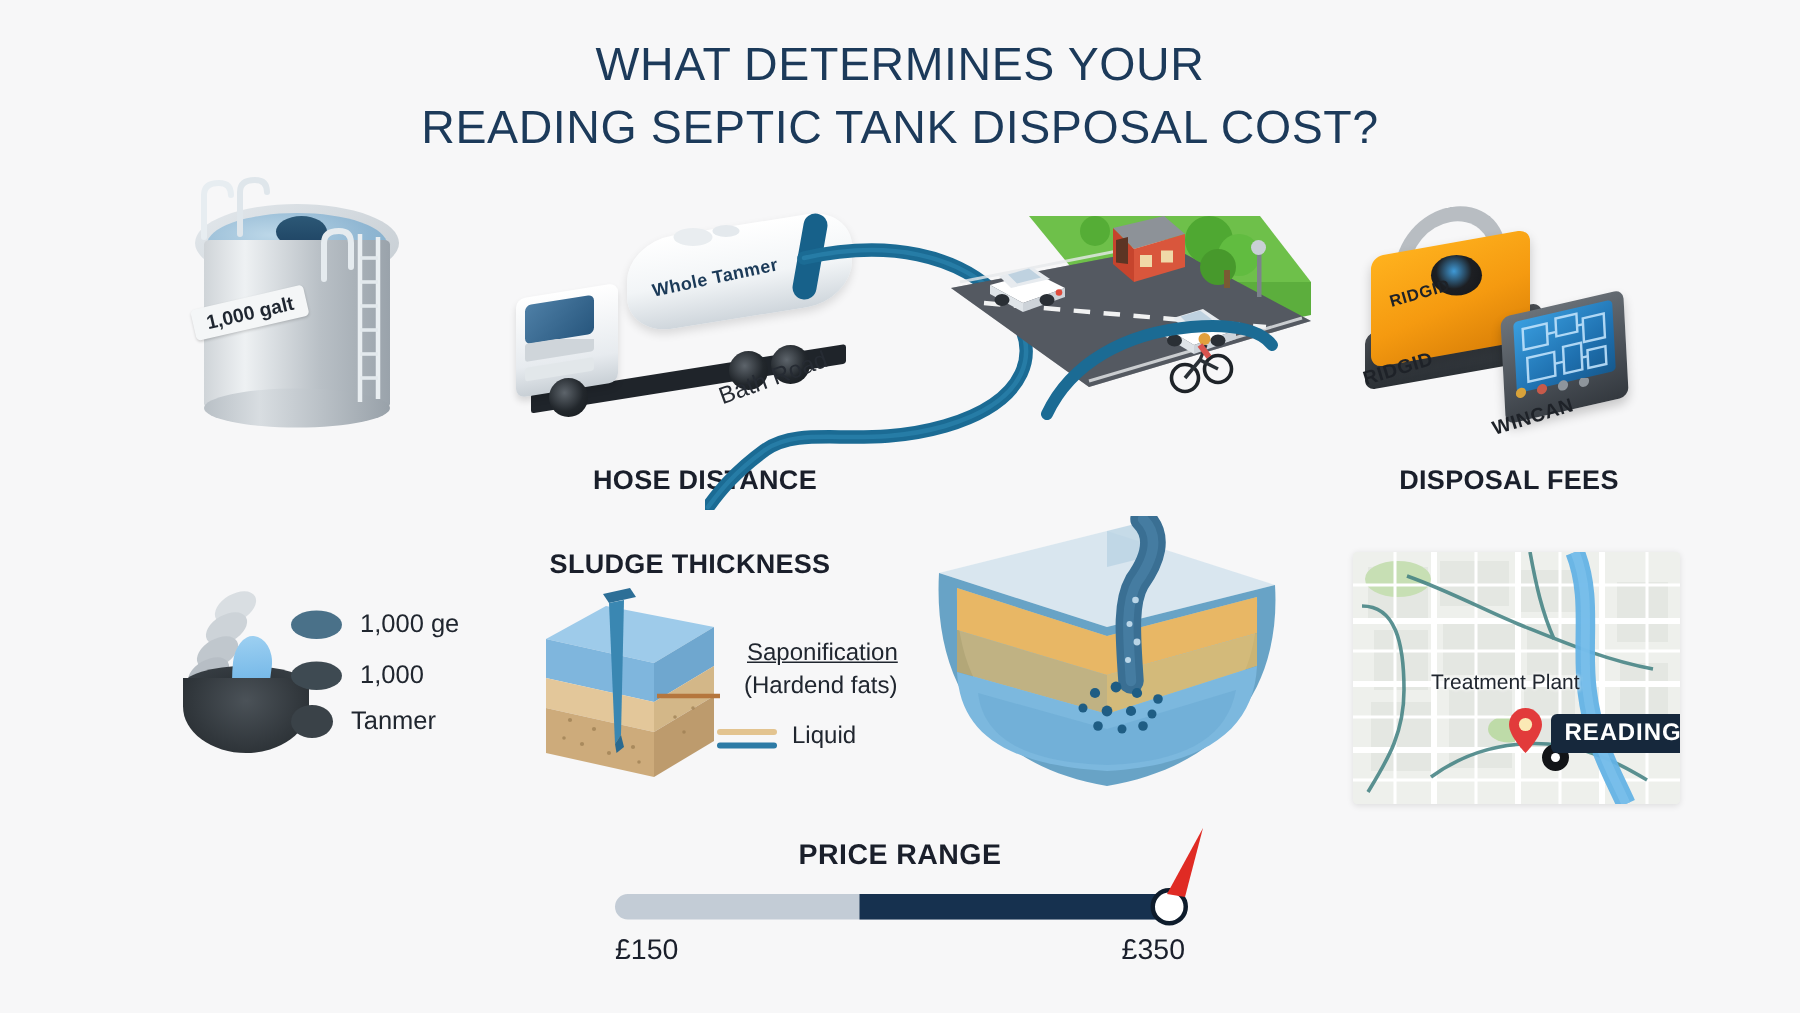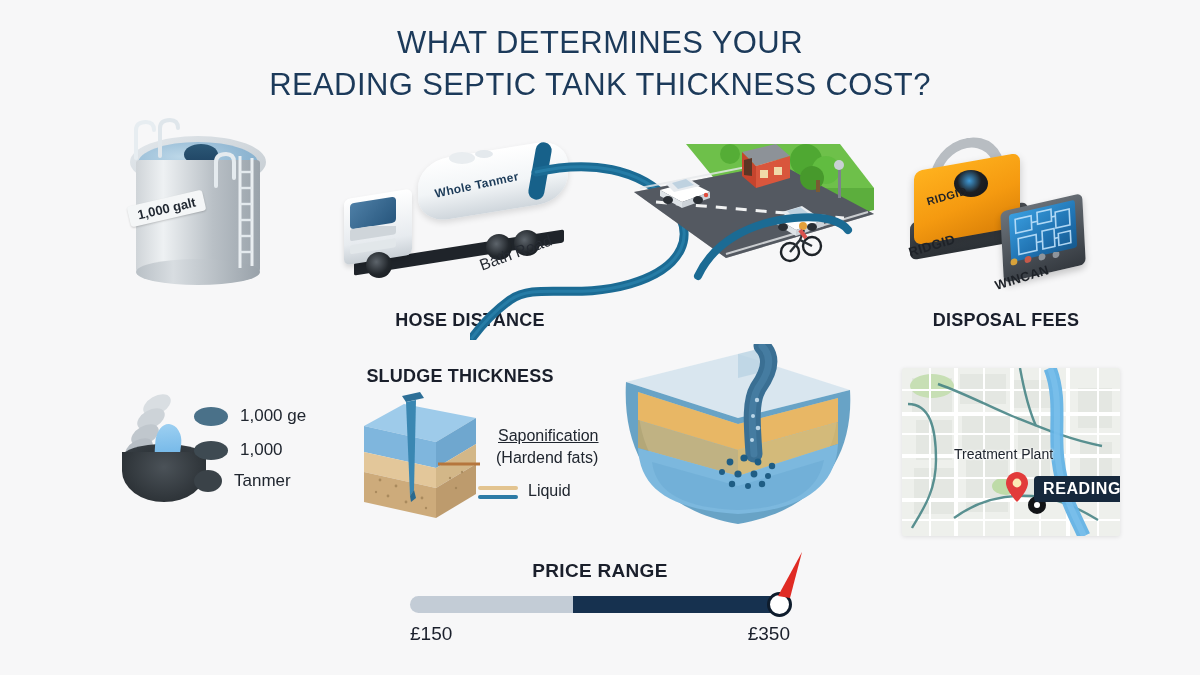--- a/index.html
+++ b/index.html
@@ -269,21 +269,21 @@
     font-size:19px; font-weight:normal; color:#1a1f2b;
   }
 </style>
 </head>
 <body style="background: rgb(247, 247, 248);">
 
 <div class="stage">
 
   <div class="abs" id="title-block">
     <div class="line">WHAT DETERMINES YOUR</div>
-    <div class="line">READING SEPTIC TANK THICKNESS COST?</div>
+    <div class="line">READING SEPTIC TANK DISPOSAL COST?</div>
   </div>
 
   <div class="abs" id="tank-illustration">
     <div class="tank-top"></div>
     <div class="tank-liquid"></div>
     <div class="tank-hatch"></div>
     <div class="tank-body"></div>
     <svg class="tank-ladder" viewBox="0 0 20 116">
       <path d="M4 2 L4 114 M16 4 L16 112" stroke="#e9eef1" stroke-width="3" fill="none"></path>
       <g stroke="#e3e9ed" stroke-width="2.4">

